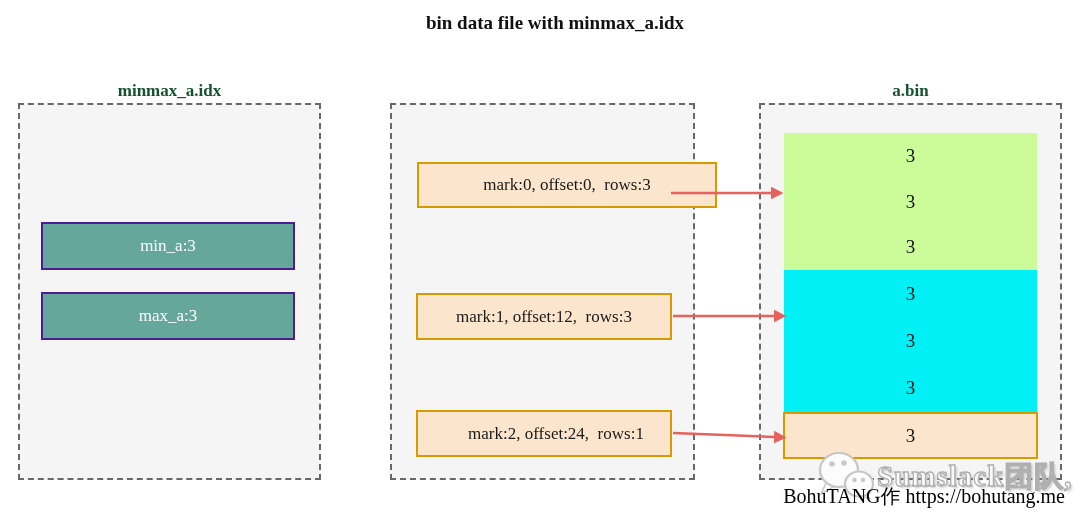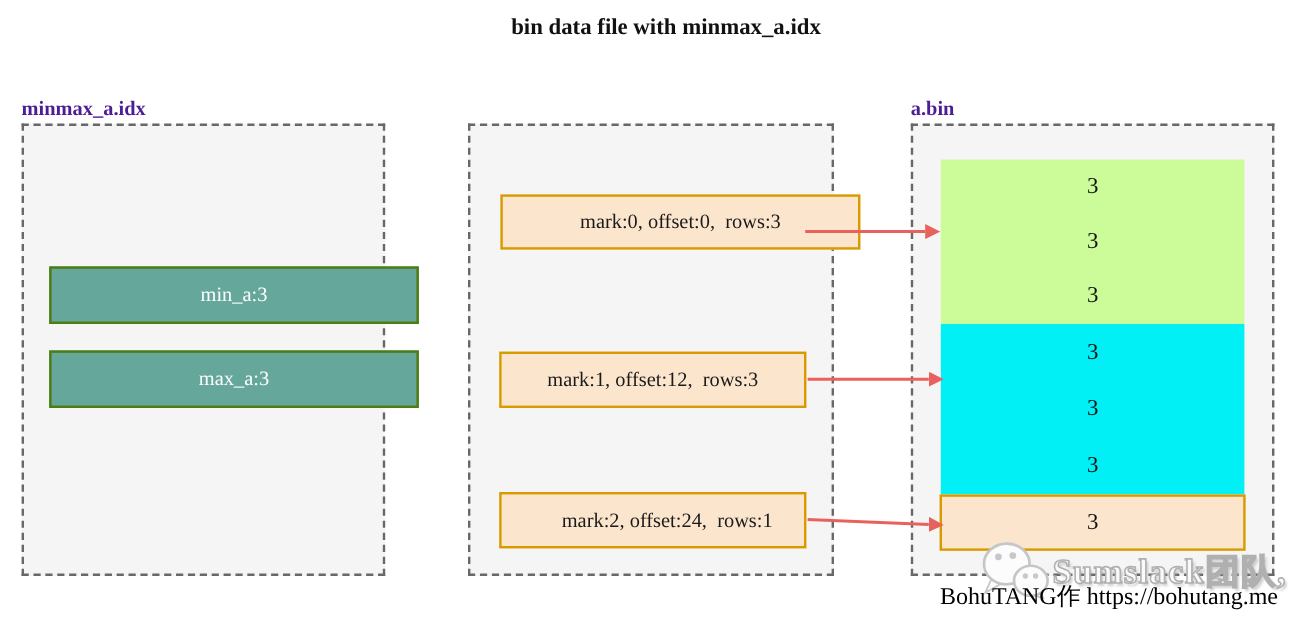--- a/index.html
+++ b/index.html
@@ -5,36 +5,36 @@
   html,body{margin:0;padding:0;background:#fff;}
   .canvas{
     position:relative;width:1080px;height:519px;background:#ffffff;
     font-family:Liberation Serif, serif;overflow:hidden;
   }
   .title{
     position:absolute;top:12px;left:30px;right:0;text-align:center;
     font-size:19px;font-weight:bold;color:#111;
   }
   .col-header{
-    position:absolute;top:81px;text-align:left;font-size:17px;
-    font-weight:bold;color:#4c1d95;
+    position:absolute;top:81px;text-align:center;font-size:17px;
+    font-weight:bold;color:#14532d;
   }
   .h-minmax{left:18px;width:303px;}
   .h-mrk2{left:390px;width:305px;margin-top:32px;}
   .h-bin{left:759px;width:303px;}
   .panel{
     position:absolute;top:103px;height:377px;box-sizing:border-box;
     background:#f5f5f5;border:2px dashed #686868;
   }
   .panel-minmax{left:18px;width:303px;}
   .panel-mrk2{left:390px;width:305px;}
   .panel-bin{left:759px;width:303px;}
   .minmax-box{
-    position:absolute;left:41px;width:308px;height:48px;box-sizing:border-box;
-    background:#66a79c;border:2px solid #4d7c0f;color:#ffffff;
+    position:absolute;left:41px;width:254px;height:48px;box-sizing:border-box;
+    background:#66a79c;border:2px solid #4c1d95;color:#ffffff;
     display:flex;align-items:center;justify-content:center;font-size:17px;
   }
   .box-min{top:222px;}
   .box-max{top:292px;}
   .mark-box{
     position:absolute;box-sizing:border-box;background:#fce5cd;
     border:2px solid #d79b00;color:#1a1a1a;font-size:17px;white-space:pre;
     display:flex;align-items:center;justify-content:center;
   }
   .mark-0{left:417px;top:162px;width:300px;height:46px;}

